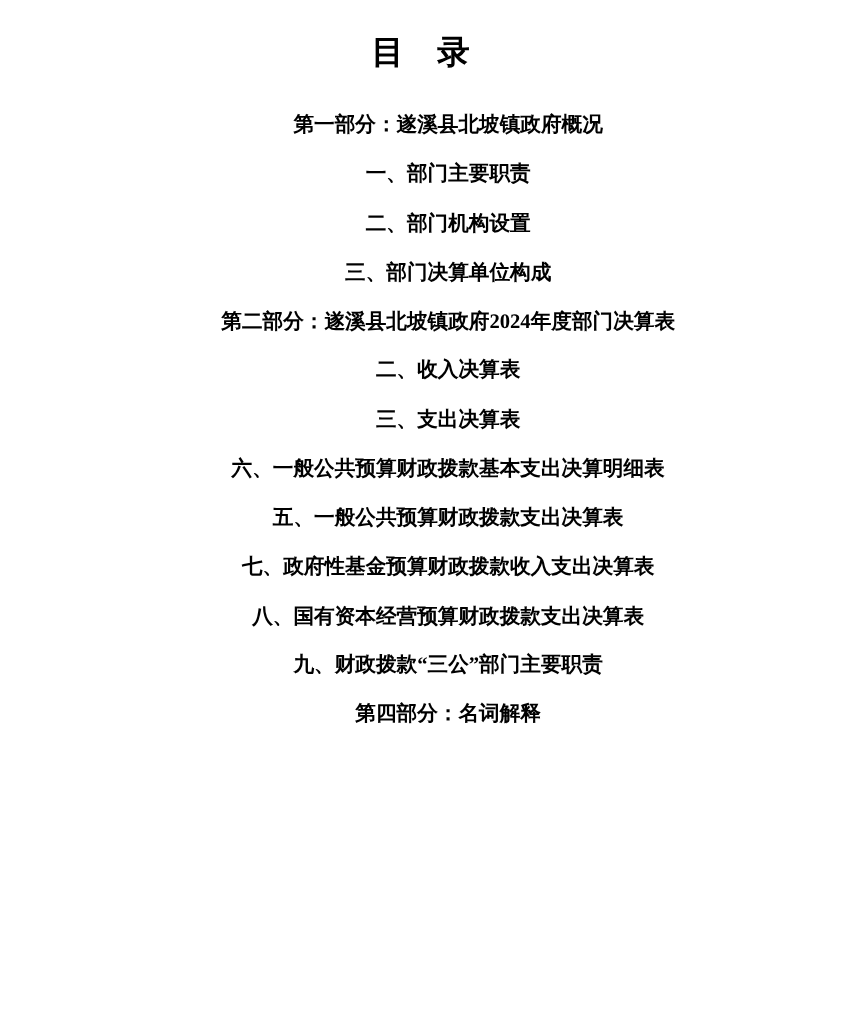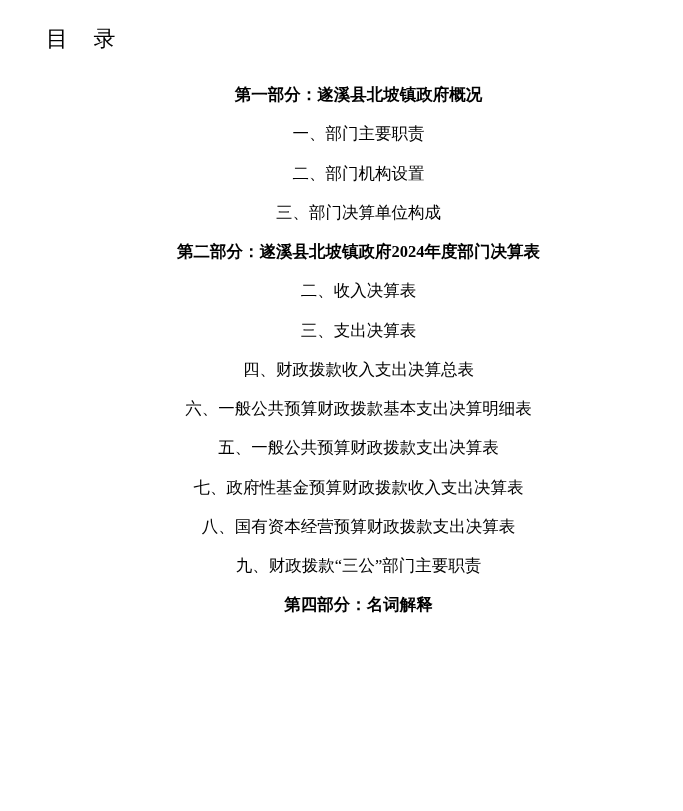--- a/index.html
+++ b/index.html
@@ -15,23 +15,23 @@
     overflow: hidden;
   }
   .page {
     position: relative;
     width: 683px;
     height: 811px;
     box-sizing: border-box;
     padding: 0 46px;
   }
   .doc-title {
-    text-align: left;
-    font-size: 22px;
-    font-weight: normal;
+    text-align: center;
+    font-size: 26px;
+    font-weight: bold;
     letter-spacing: 10px;
     margin-top: 24px;
     margin-bottom: 30px;
     font-family: "Liberation Serif", "DejaVu Serif", serif;
   }
   .toc {
     margin: 0;
     padding: 0;
     list-style: none;
     text-align: center;
@@ -41,42 +41,41 @@
     line-height: 1.35;
     margin-bottom: 17px;
     text-indent: 34px;
     font-family: "Liberation Serif", "DejaVu Serif", serif;
   }
   .toc-entry.part {
     font-weight: bold;
     font-size: 16.5px;
   }
   .toc-entry.sub {
-    font-weight: normal;
+    font-weight: bold;
   }
   .toc-entry.wrap {
     text-indent: 34px;
   }
 </style>
 </head>
 <body>
 
 <div class="page">
 
   <div class="doc-title">目 录</div>
 
   <ul class="toc">
     <li class="toc-entry part">第一部分：遂溪县北坡镇政府概况</li>
     <li class="toc-entry sub">一、部门主要职责</li>
     <li class="toc-entry sub">二、部门机构设置</li>
     <li class="toc-entry sub">三、部门决算单位构成</li>
     <li class="toc-entry part">第二部分：遂溪县北坡镇政府2024年度部门决算表</li>
     <li class="toc-entry sub">二、收入决算表</li>
     <li class="toc-entry sub">三、支出决算表</li>
-    <li class="toc-entry sub">四、财政拨款收入支出决算总表</li>
     <li class="toc-entry sub">六、一般公共预算财政拨款基本支出决算明细表</li>
     <li class="toc-entry sub">五、一般公共预算财政拨款支出决算表</li>
     <li class="toc-entry sub">七、政府性基金预算财政拨款收入支出决算表</li>
     <li class="toc-entry sub">八、国有资本经营预算财政拨款支出决算表</li>
     <li class="toc-entry sub">九、财政拨款“三公”部门主要职责</li>
     <li class="toc-entry part">第四部分：名词解释</li>
   </ul>
 
 </div>
 

